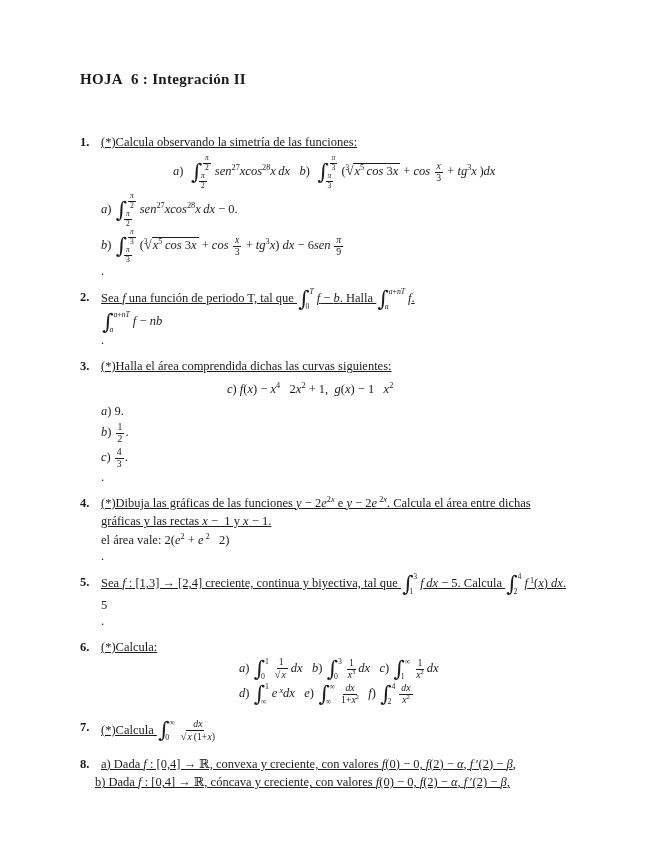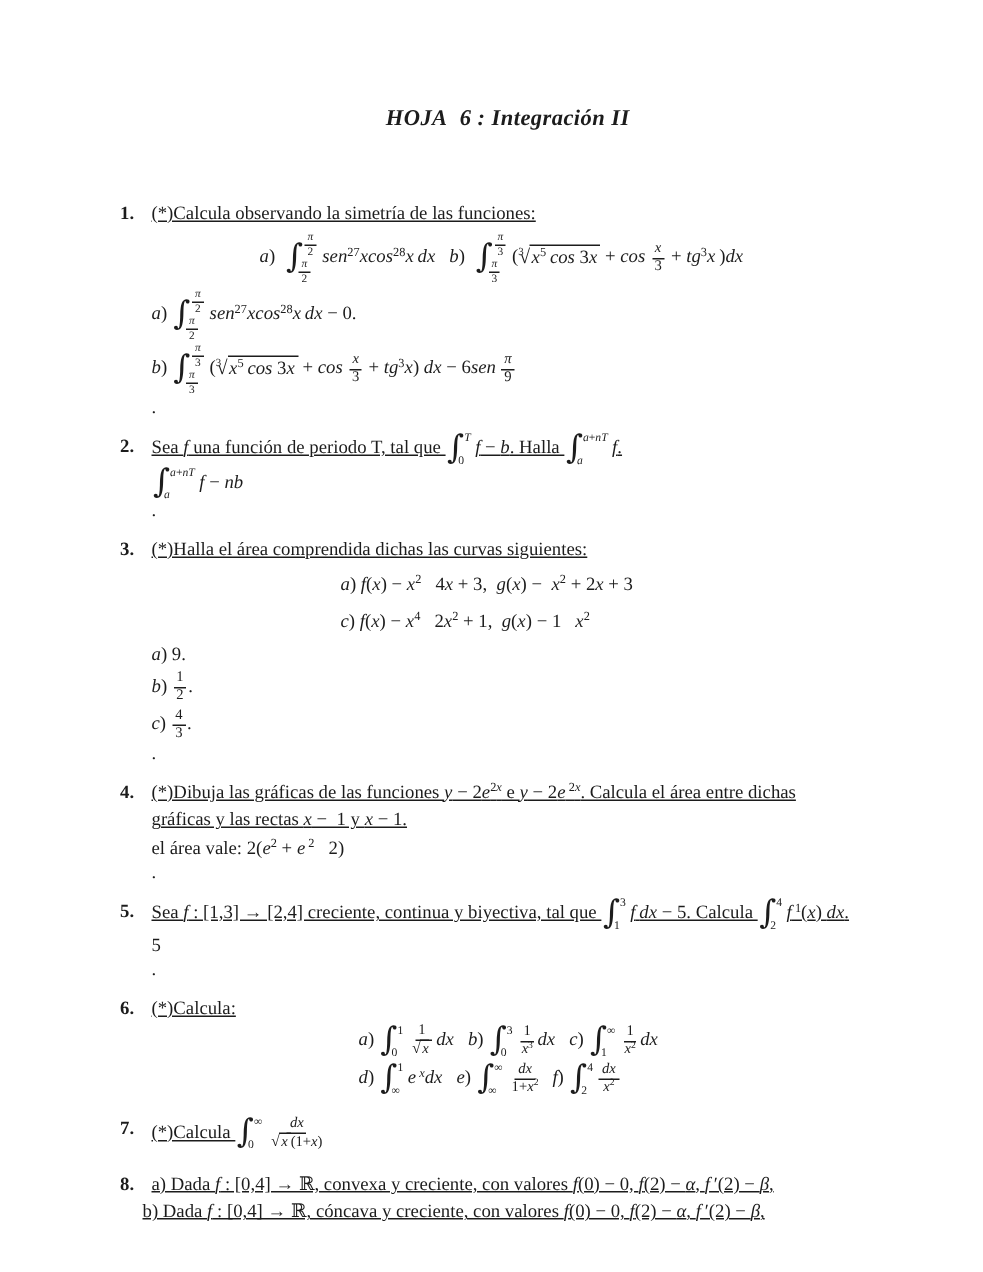--- a/index.html
+++ b/index.html
@@ -11,24 +11,23 @@
     font-family:"Liberation Serif","DejaVu Serif",serif;
     font-size:12.5px;
     line-height:1.32;
     box-sizing:border-box;
     padding:70px 58px 30px 80px;
     overflow:hidden;
   }
   .title{
     font-size:15px;
     font-weight:bold;
-    text-align:center;
+    text-align:left;
     margin:0 0 44px 0;
     letter-spacing:.3px;
-    font-style:italic;
   }
   .prob{display:flex;margin-bottom:11px;}
   .pnum{font-weight:bold;flex:0 0 21px;width:21px;}
   .pbody{flex:1;min-width:0;}
   .line{margin:0 0 2px 0;text-decoration:underline;}
   .mline{margin:5px 0 4px 0;}
   .ml-p1{margin-left:72px;}
   .ml-p3{margin-left:126px;line-height:1.6;}
   .ml-p6{margin-left:138px;margin-top:2px;margin-bottom:2px;}
   .aline{margin:2px 0;}
@@ -152,21 +151,20 @@
             </span>
           </span><i>f</i> − <i>nb</i></div>
       <div class="dotline">.</div>
     </div>
   </div>
 
   <div class="prob">
     <span class="pnum">3.</span>
     <div class="pbody">
       <div class="line">(*)Halla el área comprendida dichas las curvas siguientes:</div>
-      <div class="mline ml-p3"><i>a</i>) <i>f</i>(<i>x</i>) − <i>x</i><sup>2</sup>&nbsp;&nbsp;&nbsp;4<i>x</i> + 3,&nbsp; <i>g</i>(<i>x</i>) −&nbsp;&nbsp;<i>x</i><sup>2</sup> + 2<i>x</i> + 3</div>
       <div class="mline ml-p3"><i>c</i>) <i>f</i>(<i>x</i>) − <i>x</i><sup>4</sup>&nbsp;&nbsp;&nbsp;2<i>x</i><sup>2</sup> + 1,&nbsp; <i>g</i>(<i>x</i>) − 1&nbsp;&nbsp;&nbsp;<i>x</i><sup>2</sup></div>
       <div class="aline"><i>a</i>) 9.</div>
       <div class="aline"><i>b</i>) <span class="fr">
             <span class="n">1</span>
             <span class="d">2</span>
           </span>.</div>
       <div class="aline"><i>c</i>) <span class="fr">
             <span class="n">4</span>
             <span class="d">3</span>
           </span>.</div>

